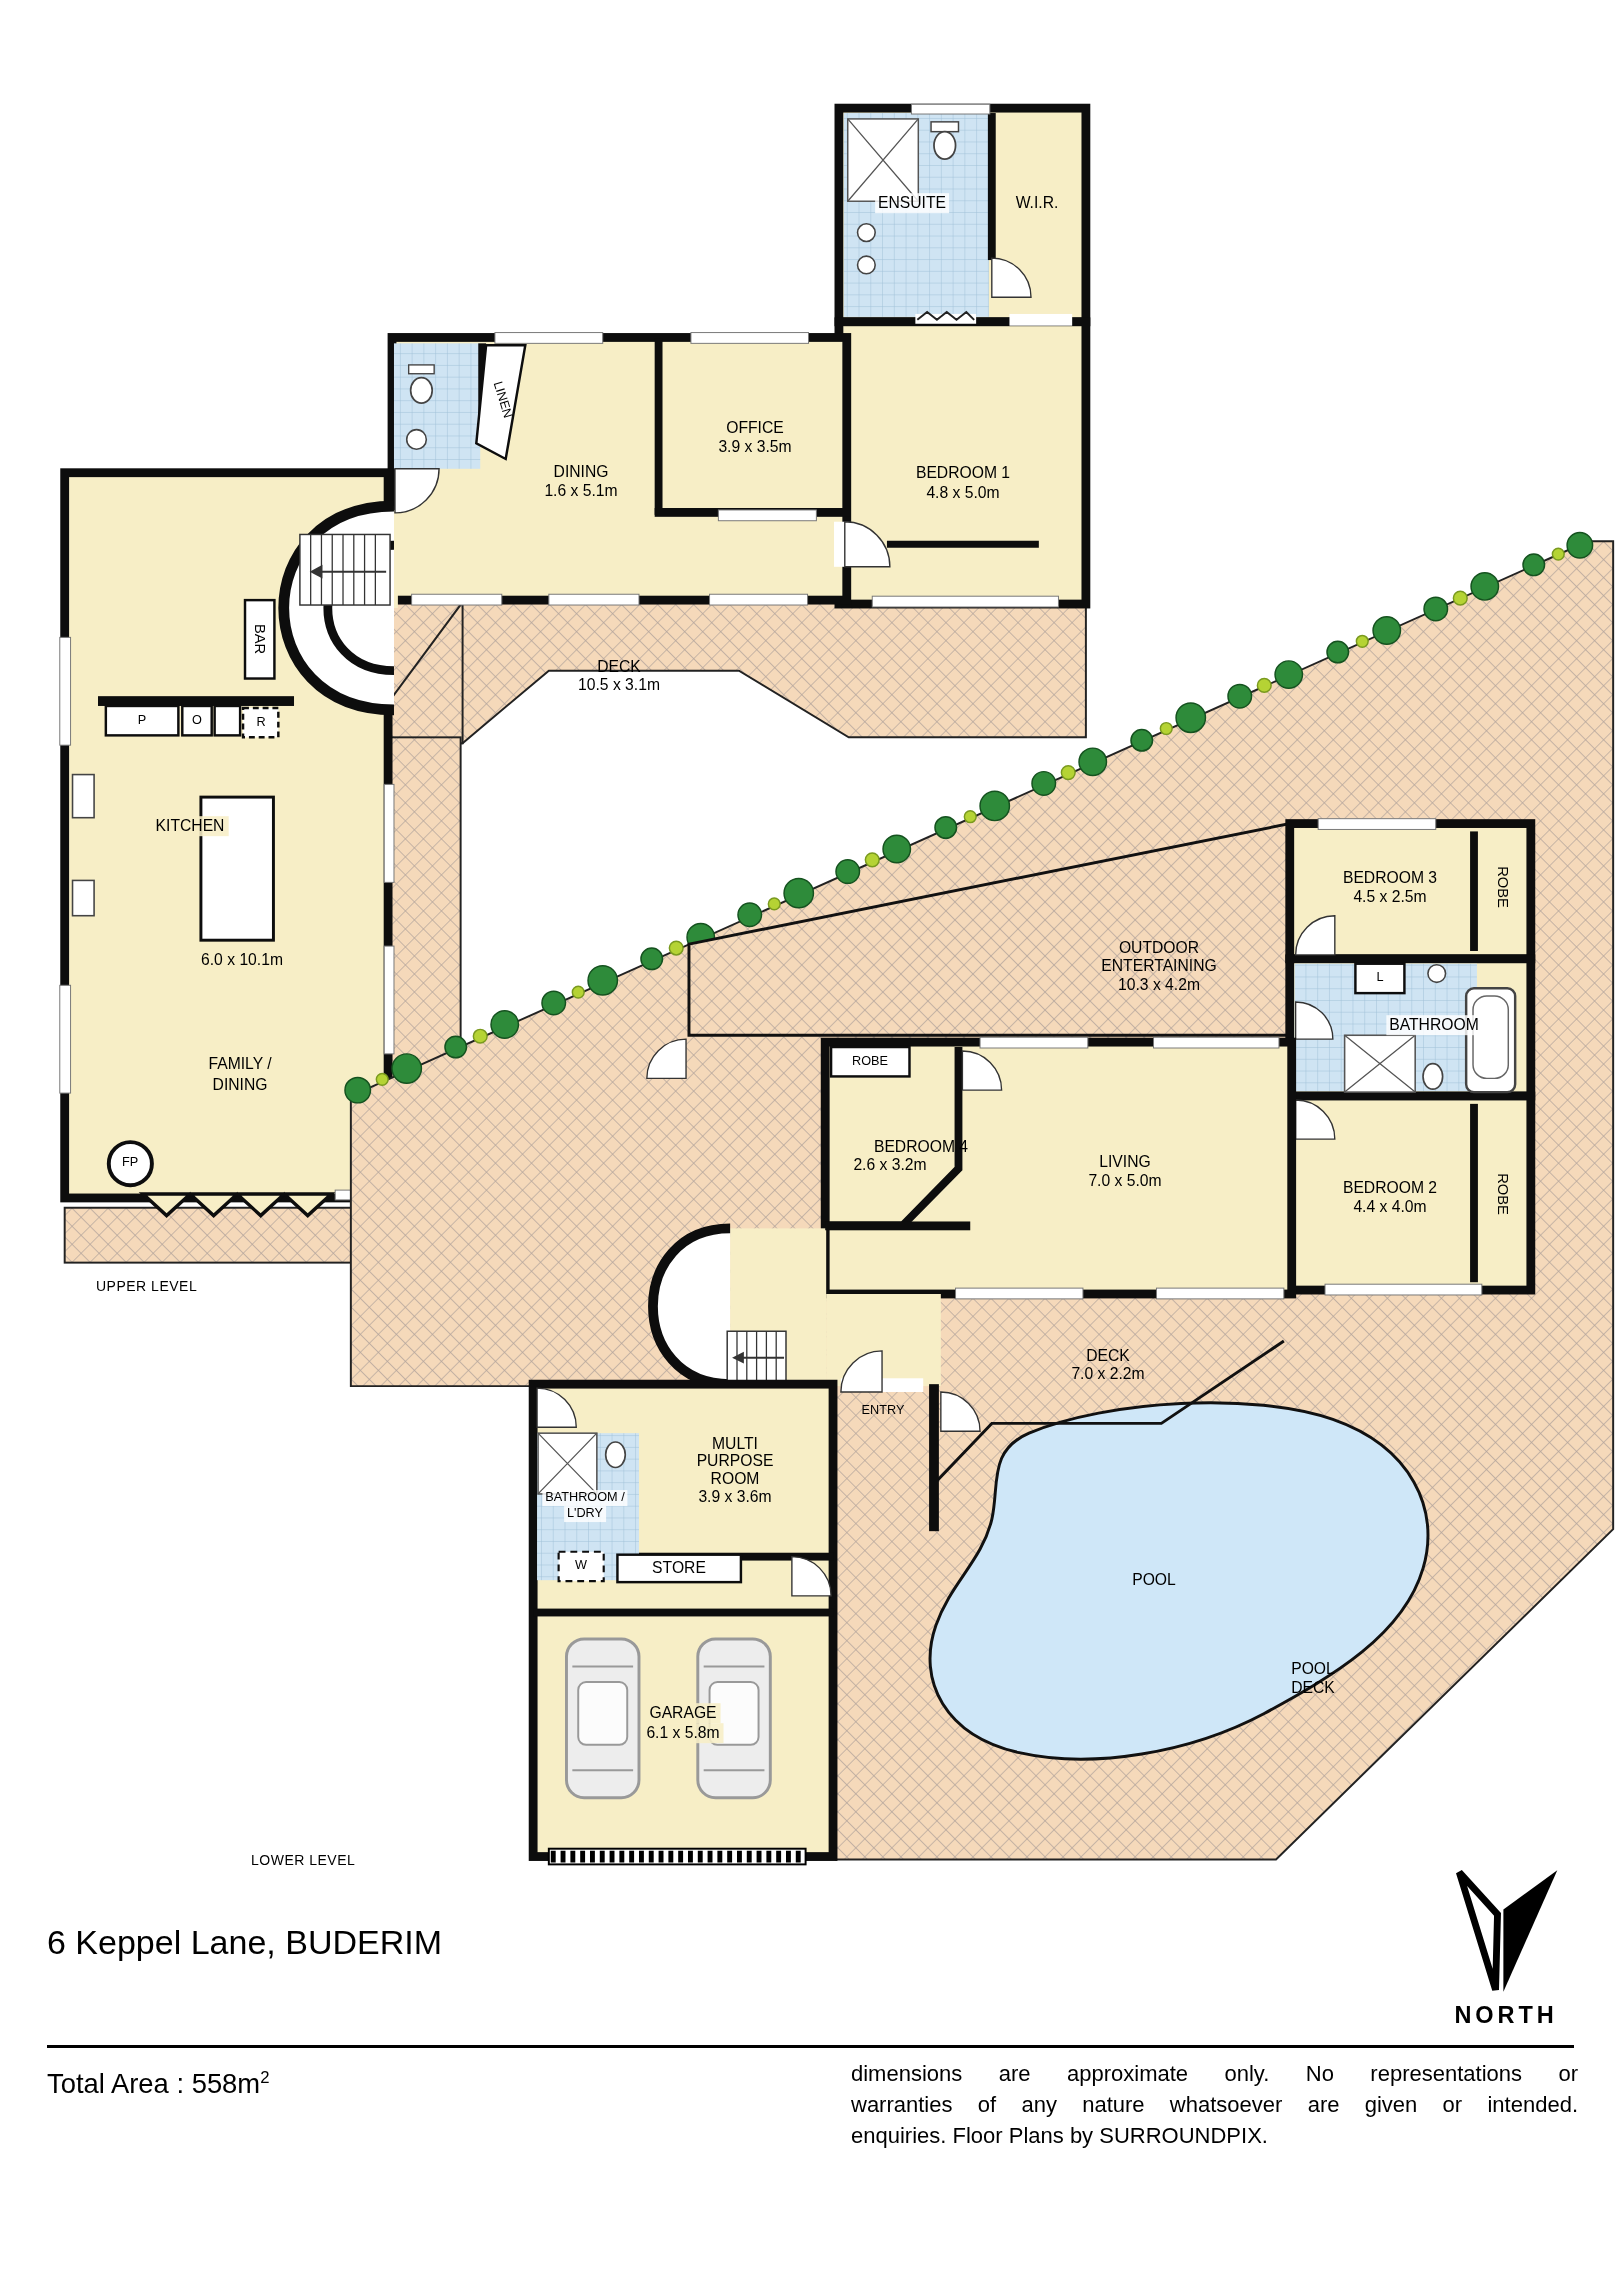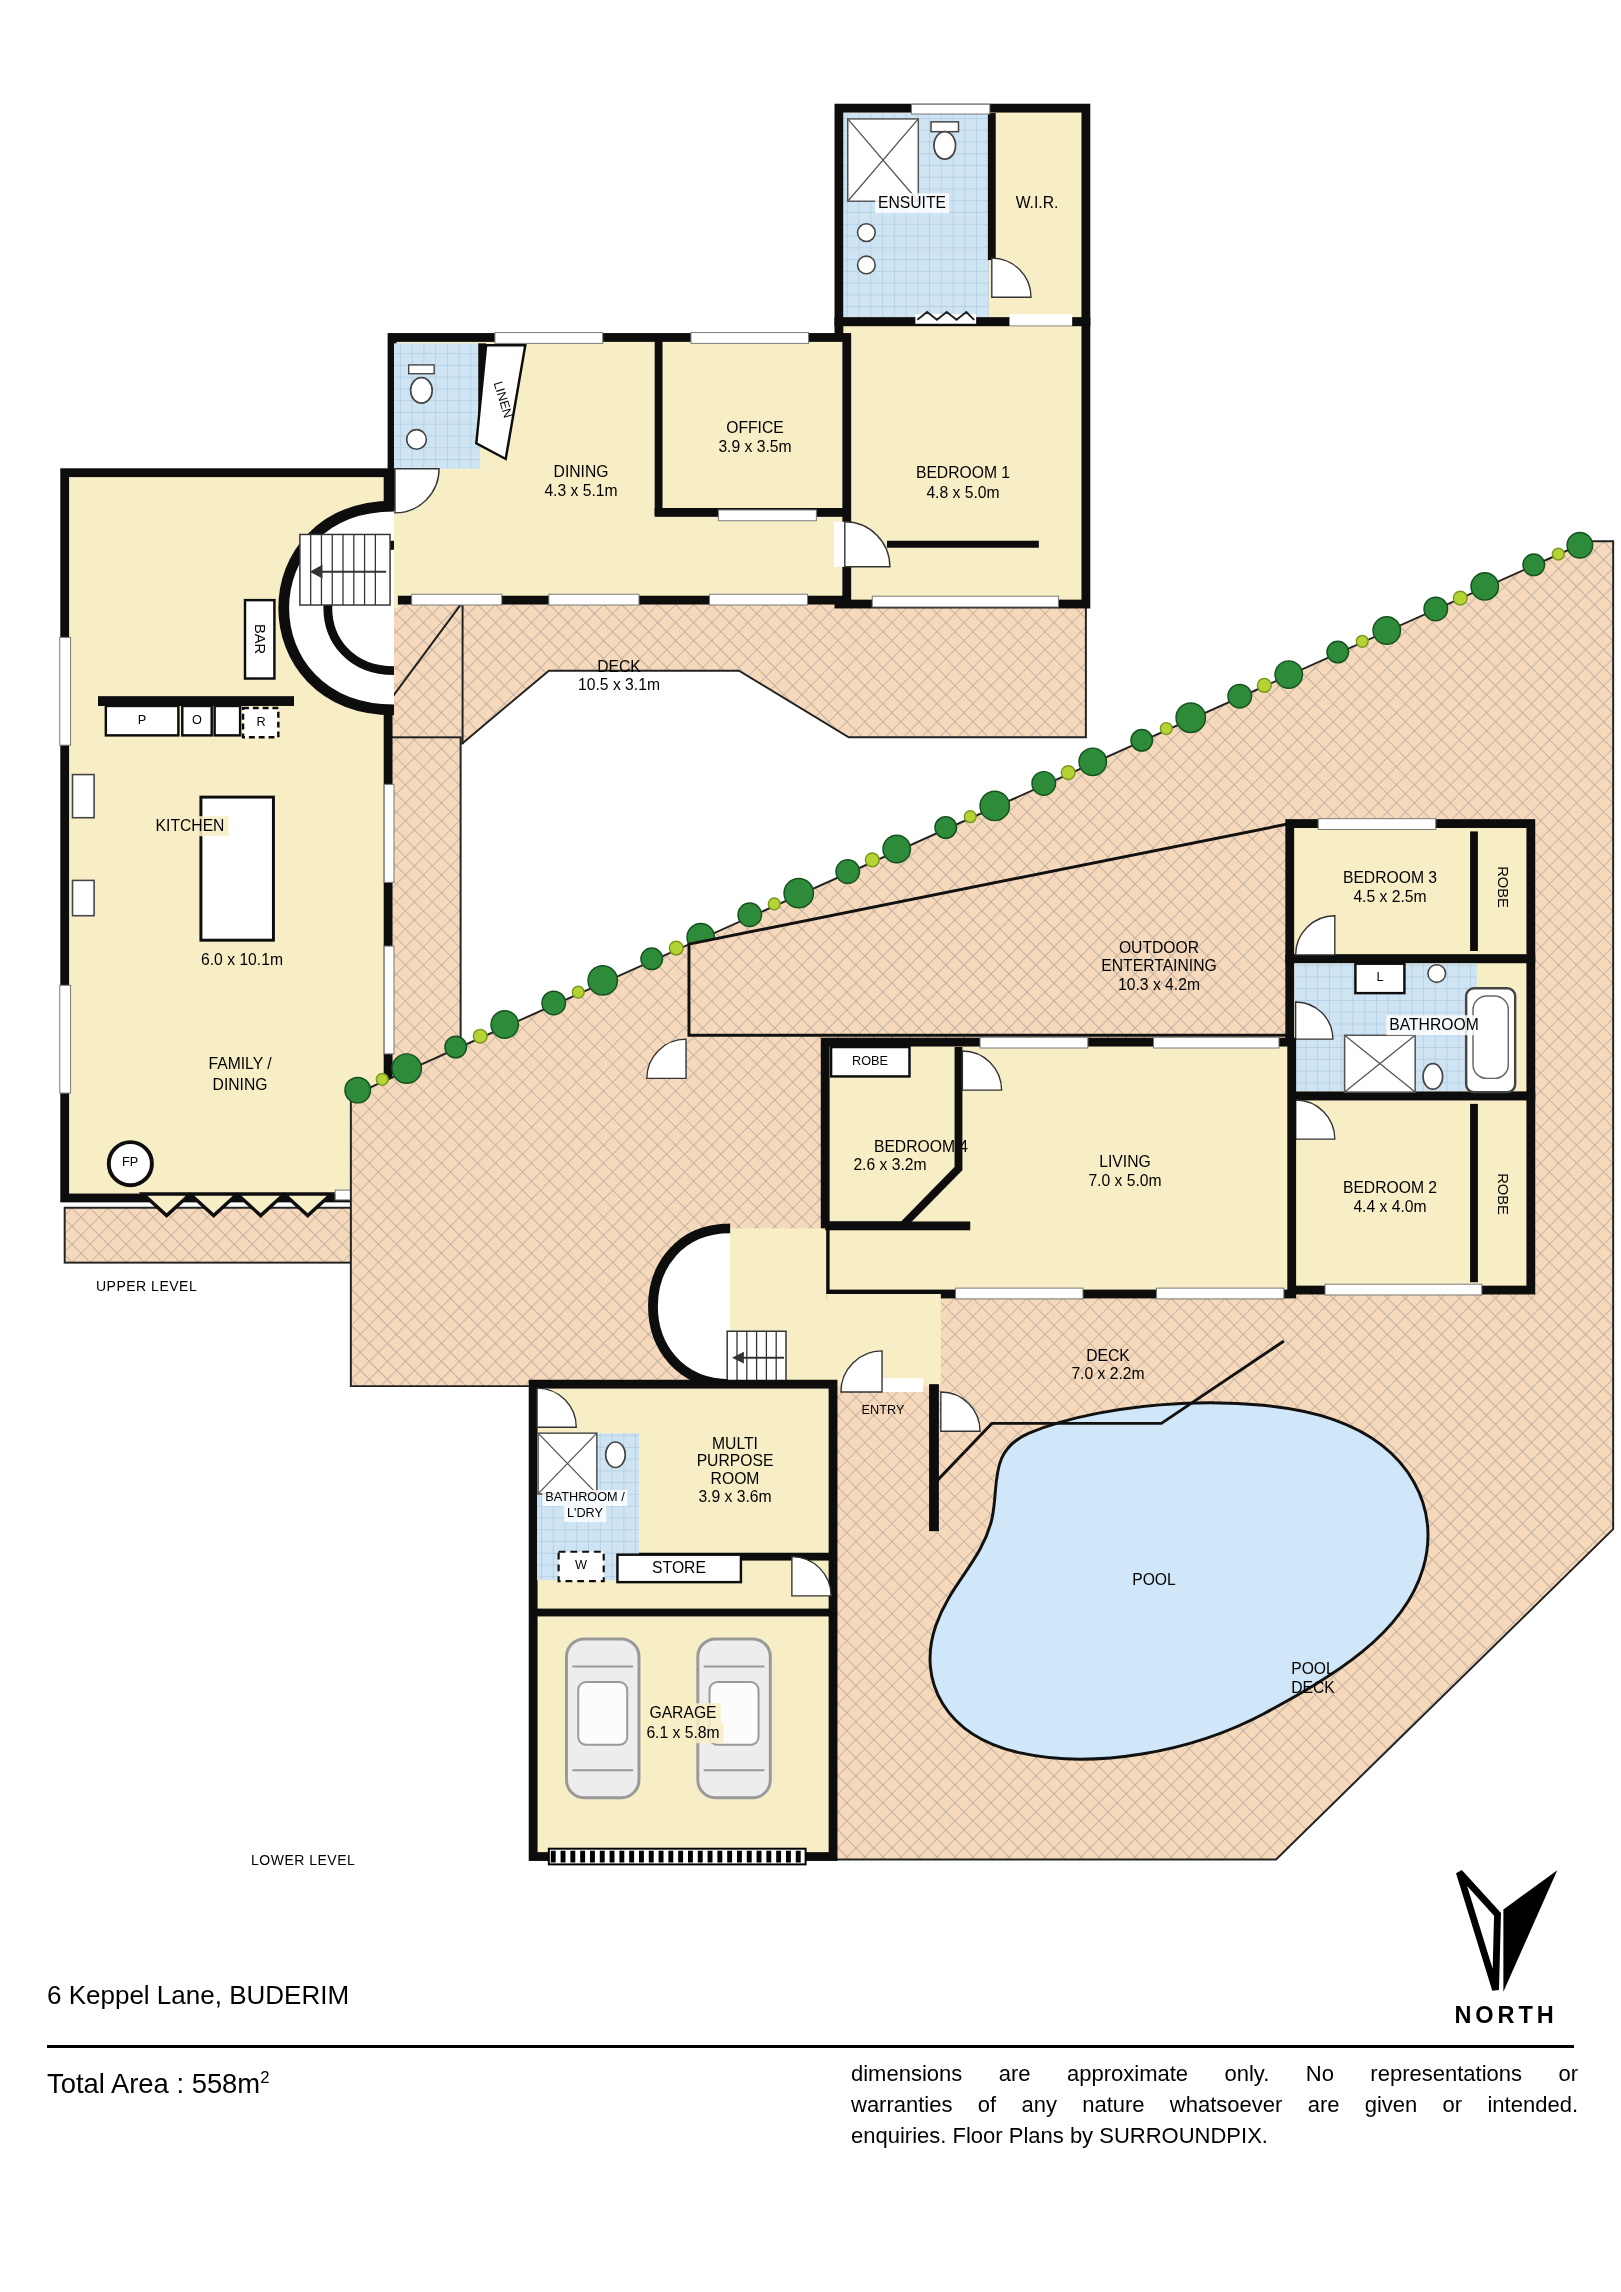--- a/index.html
+++ b/index.html
@@ -7,21 +7,21 @@
           font-family:"Liberation Sans",sans-serif;color:#000;}
   #plan-svg{position:absolute;left:0;top:0;}
   .lbl{position:absolute;transform:translate(-50%,-50%);text-align:center;font-size:15.7px;
        line-height:1.25;white-space:nowrap;color:#000;}
   .sm{font-size:12.7px;}
   .vlbl{position:absolute;transform:translate(-50%,-50%) rotate(90deg);font-size:14.7px;white-space:nowrap;}
   .tilt{transform:translate(-50%,-50%) rotate(73deg);font-size:12.7px;}
   .chip{background:rgba(247,238,198,0.88);padding:0 3.9px;}
   .wchip{background:rgba(255,255,255,0.82);padding:0 2.9px;}
   .level{position:absolute;font-size:14px;letter-spacing:0.5px;}
-  .addr{position:absolute;left:47px;top:1980px;font-size:26px;}
+  .addr{position:absolute;left:47px;top:1923px;font-size:34px;}
   .rule{position:absolute;left:47px;top:2045px;width:1527px;height:2.9px;background:#000;}
   .total{position:absolute;left:47px;top:2068px;font-size:27.4px;}
   .total sup{font-size:16.7px;}
   .north-lbl{position:absolute;left:1506px;top:2002px;transform:translateX(-50%);
              font-size:23.5px;font-weight:bold;letter-spacing:3.9px;}
   .disc{position:absolute;left:851px;top:2058px;width:727px;font-size:22px;line-height:31px;}
   .dline{text-align:justify;text-align-last:justify;}
   .dlast{text-align:left;}
 </style>
 </head>
@@ -261,21 +261,21 @@
   </g>
 </svg>
 
 <div class="lbl wchip" style="left:912px;top:203px">ENSUITE</div>
 <div class="lbl" style="left:1037px;top:203px">W.I.R.</div>
 <div class="lbl" style="left:963px;top:473px">BEDROOM 1</div>
 <div class="lbl" style="left:963px;top:493px">4.8 x 5.0m</div>
 <div class="lbl" style="left:755px;top:428px">OFFICE</div>
 <div class="lbl" style="left:755px;top:447px">3.9 x 3.5m</div>
 <div class="lbl" style="left:581px;top:472px">DINING</div>
-<div class="lbl" style="left:581px;top:491px">4.3 x 5.1m</div>
+<div class="lbl" style="left:581px;top:491px">1.6 x 5.1m</div>
 <div class="lbl tilt" style="left:502px;top:400px">LINEN</div>
 <div class="vlbl sm" style="left:260px;top:639px">BAR</div>
 <div class="lbl sm" style="left:142px;top:721px">P</div>
 <div class="lbl sm" style="left:197px;top:721px">O</div>
 <div class="lbl sm" style="left:261px;top:723px">R</div>
 <div class="lbl chip" style="left:190px;top:826px">KITCHEN</div>
 <div class="lbl" style="left:242px;top:960px">6.0 x 10.1m</div>
 <div class="lbl" style="left:240px;top:1064px">FAMILY /</div>
 <div class="lbl" style="left:240px;top:1085px">DINING</div>
 <div class="lbl sm" style="left:130px;top:1163px">FP</div>

